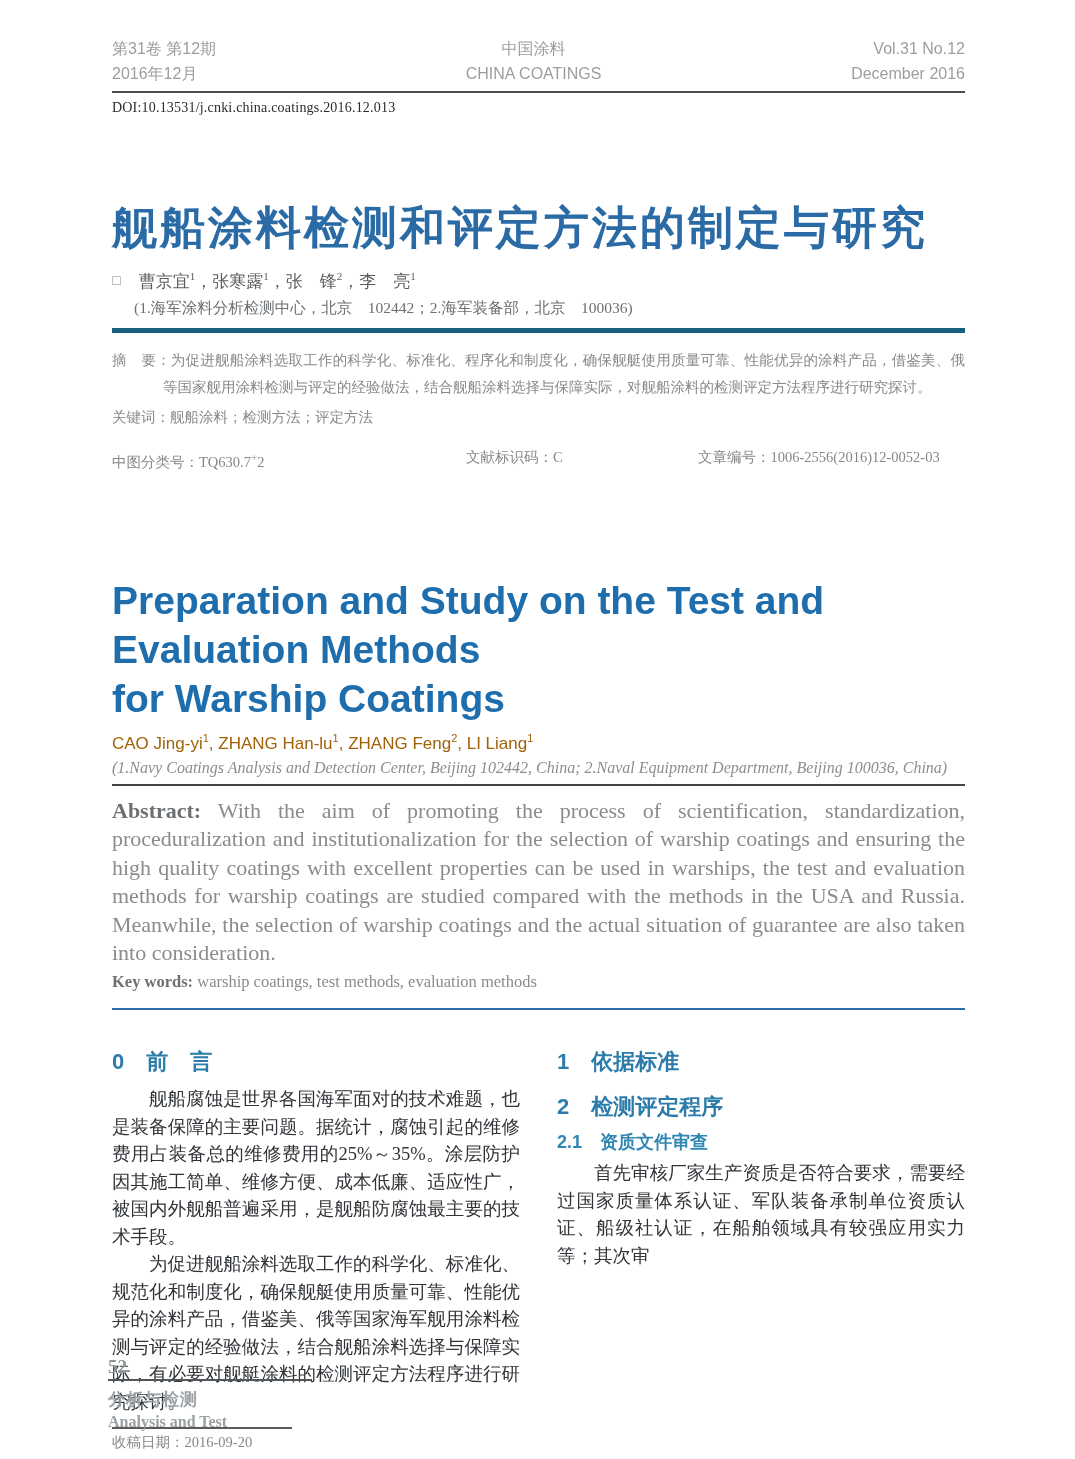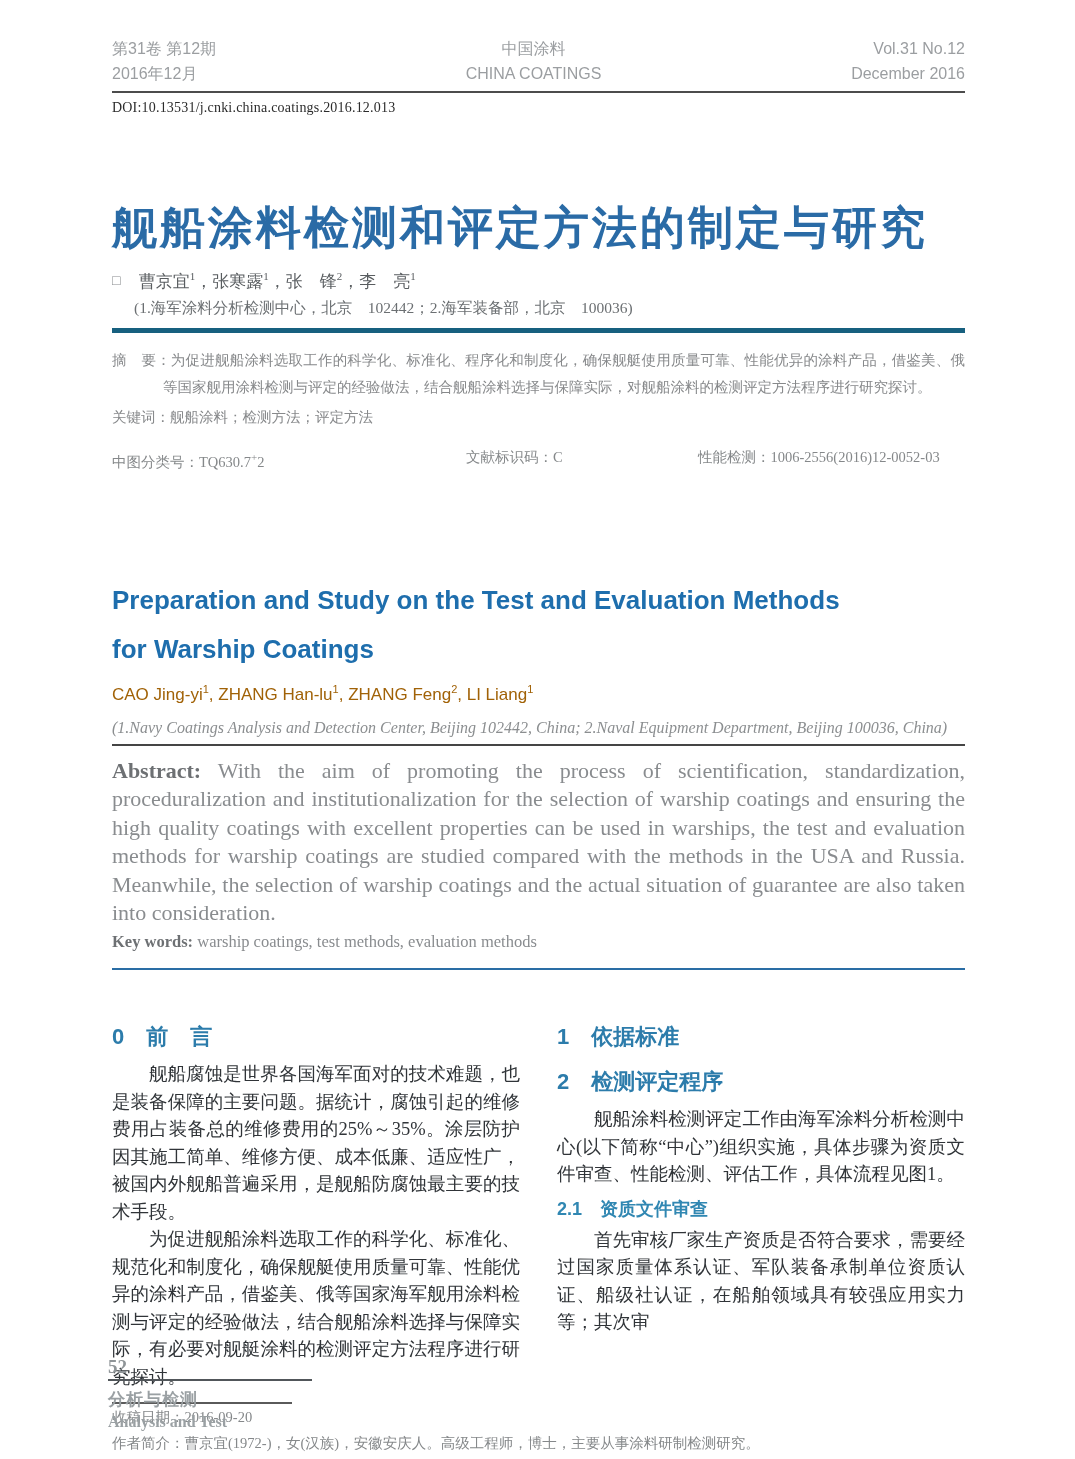--- a/index.html
+++ b/index.html
@@ -39,33 +39,33 @@
   .abs-cn-block { margin-top:14px; color:#87898b; font-size:14.5px; line-height:27px; }
   .abs-cn { padding-left:51px; text-indent:-51px; text-align:justify; }
   .kw-cn { margin-top:3px; }
   .clc { display:flex; margin-top:13px; color:#85888a; font-size:14.5px;gap:16px; }
   .clc .c1 { width:338px; }
   .clc .c2 { width:216px; }
   .clc .c3 { flex:1; }
 
   
   .title-en { margin-top:100px; font-family:"Liberation Sans", sans-serif;
-    font-weight:bold; color:#1e6ead; font-size:26px; line-height:49px; }
+    font-weight:bold; color:#1e6ead; font-size:39px; line-height:49px; }
   .authors-en { margin-top:9px; color:#a16207; font-size:17px;
     font-family:"Liberation Sans", sans-serif; }
-  .affil-en { margin-top:14px; color:#8b8e90; font-size:16px; font-style:italic; }
+  .affil-en { margin-top:5px; color:#8b8e90; font-size:16px; font-style:italic; }
   .dark-rule { border-bottom:2px solid #454545; margin-top:7px; }
   .abs-en { margin-top:11px; color:#898c8f; font-size:22px; line-height:28.5px;
     text-align:justify; }
   .abs-en b, .kw-en b { color:#6d7073; }
   .kw-en { color:#898c8f; font-size:16.5px; line-height:28.5px; }
   .blue-rule { height:2px; background:#2a6da5; margin-top:12px; }
 
   
-  .columns { display:flex; gap:37px; margin-top:54px; }
+  .columns { display:flex; gap:37px; margin-top:39px; }
   .colm { width:410px; }
   .sec-h { font-family:"Liberation Sans", sans-serif; font-weight:bold;
     color:#2c7cab; font-size:22px; line-height:26px; margin-bottom:11px; }
   .sec-h.mid { margin-top:19px; }
   .sub-h { font-family:"Liberation Sans", sans-serif; font-weight:bold;
     color:#3087b2; font-size:18px; line-height:22px; margin-top:9px; margin-bottom:7px; }
   .bodyp { color:#303438; font-size:18.5px; line-height:27.5px;
     text-align:justify; text-indent:2em; }
 
   
@@ -113,21 +113,21 @@
   <div class="affil-cn">(1.海军涂料分析检测中心，北京　102442；2.海军装备部，北京　100036)</div>
 
   <div class="teal-bar"></div>
 
   <div class="abs-cn-block">
     <div class="abs-cn"><b style="font-weight:normal">摘　要：</b><span>为促进舰船涂料选取工作的科学化、标准化、程序化和制度化，确保舰艇使用质量可靠、性能优异的涂料产品，借鉴美、俄等国家舰用涂料检测与评定的经验做法，结合舰船涂料选择与保障实际，对舰船涂料的检测评定方法程序进行研究探讨。</span></div>
     <div class="kw-cn"><span>关键词：</span><span>舰船涂料；检测方法；评定方法</span></div>
     <div class="clc">
       <span class="c1"><span>中图分类号：</span><span>TQ630.7</span><sup>+</sup><span>2</span></span>
       <span class="c2"><span>文献标识码：</span><span>C</span></span>
-      <span class="c3"><span>性能检测：</span><span>1006-2556(2016)12-0052-03</span></span>
+      <span class="c3"><span>文章编号：</span><span>1006-2556(2016)12-0052-03</span></span>
     </div>
   </div>
 
   <div class="title-en">
     <div>Preparation and Study on the Test and Evaluation Methods</div>
     <div>for Warship Coatings</div>
   </div>
 
   <div class="authors-en"><span><span>CAO Jing-yi</span><sup>1</sup><span>, </span></span><span><span>ZHANG Han-lu</span><sup>1</sup><span>, </span></span><span><span>ZHANG Feng</span><sup>2</sup><span>, </span></span><span><span>LI Liang</span><sup>1</sup></span></div>
 
@@ -141,21 +141,20 @@
 
   <div class="columns">
     <div class="colm">
       <div class="sec-h">0　前　言</div>
       <p class="bodyp">舰船腐蚀是世界各国海军面对的技术难题，也是装备保障的主要问题。据统计，腐蚀引起的维修费用占装备总的维修费用的25%～35%。涂层防护因其施工简单、维修方便、成本低廉、适应性广，被国内外舰船普遍采用，是舰船防腐蚀最主要的技术手段。</p>
       <p class="bodyp">为促进舰船涂料选取工作的科学化、标准化、规范化和制度化，确保舰艇使用质量可靠、性能优异的涂料产品，借鉴美、俄等国家海军舰用涂料检测与评定的经验做法，结合舰船涂料选择与保障实际，有必要对舰艇涂料的检测评定方法程序进行研究探讨。</p>
     </div>
     <div class="colm">
       <div class="sec-h">1　依据标准</div>
       <div class="sec-h mid">2　检测评定程序</div>
-      <p class="bodyp">舰船涂料检测评定工作由海军涂料分析检测中心(以下简称“中心”)组织实施，具体步骤为资质文件审查、性能检测、评估工作，具体流程见图1。</p>
       <div class="sub-h">2.1　资质文件审查</div>
       <p class="bodyp">首先审核厂家生产资质是否符合要求，需要经过国家质量体系认证、军队装备承制单位资质认证、船级社认证，在船舶领域具有较强应用实力等；其次审</p>
     </div>
   </div>
 
   <div class="footnote">
     <div class="fn-rule"></div>
     <div class="fn-line"><span>收稿日期：</span><span>2016-09-20</span></div>
     <div class="fn-line"><span>作者简介：</span><span>曹京宜(1972-)，女(汉族)，安徽安庆人。高级工程师，博士，主要从事涂料研制检测研究。</span></div>
   </div>

